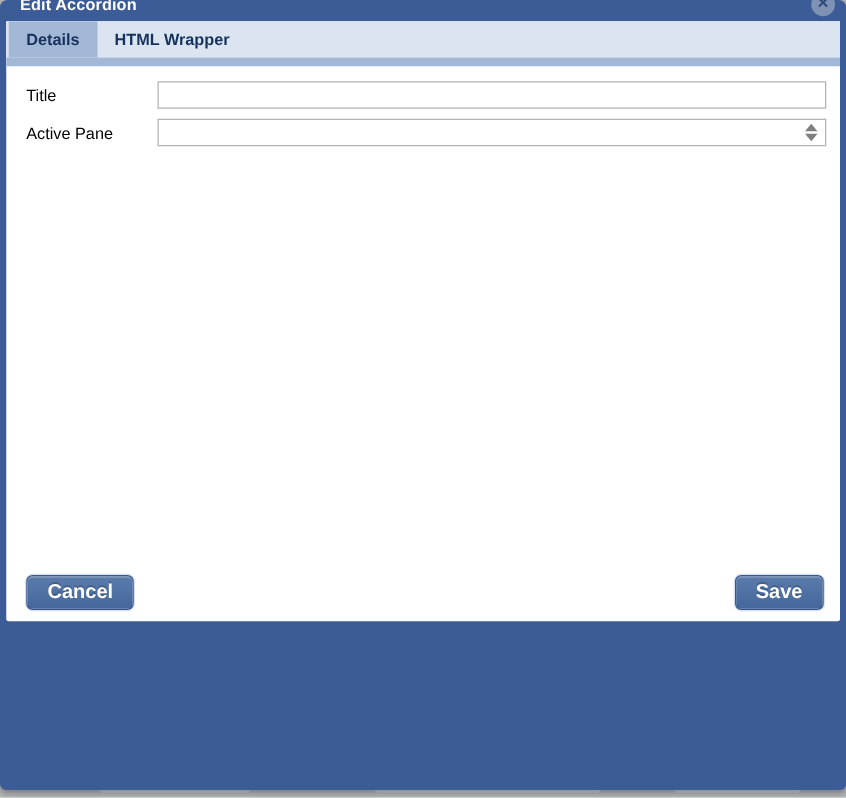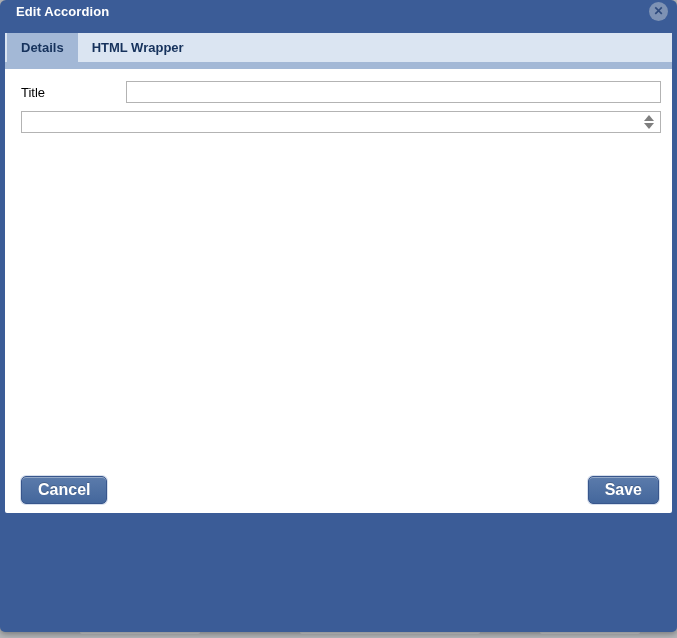--- a/index.html
+++ b/index.html
@@ -20,21 +20,21 @@
   }
 
   .modal {
     position:absolute; left:0; top:0; width:677px; height:632px;
     background:#3b5c97;
     border-radius:6px 6px 5px 5px;
     padding:0 5px 5px 5px;
     box-shadow:0 2px 6px rgba(0,0,0,.35);
   }
   .titlebar {
-    height:33px;
+    height:17px;
     display:flex; align-items:center; justify-content:space-between;
     padding:0 4px 11px 11px;
   }
   .titlebar-title {
     color:#ffffff; font-size:13px; font-weight:bold;
     letter-spacing:.1px;
   }
   .close-btn {
     width:19px; height:19px; border-radius:50%;
     background:#7e92b4;
@@ -155,20 +155,21 @@
 
       <div class="form-row">
         <div class="form-label">Title</div>
         <div class="field-wrap">
           <input class="text-input" type="text" value="" style="">
         </div>
       </div>
 
 
       <div class="form-row">
+        <div class="form-label">Active Pane</div>
         <div class="field-wrap">
           <input class="num-input" type="text" value="" style="">
           <div class="stepper">
             <div class="step-up"></div>
             <div class="step-down"></div>
           </div>
         </div>
       </div>
 
 

